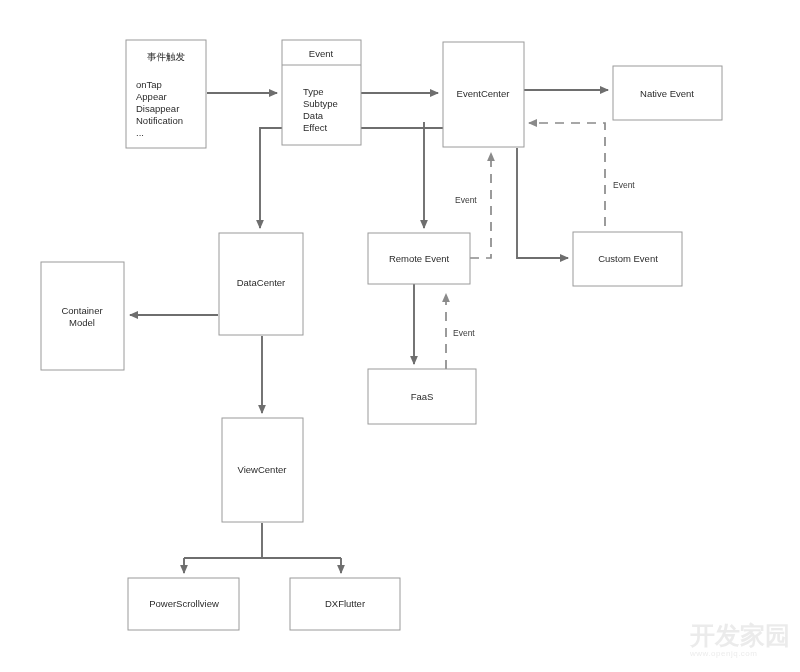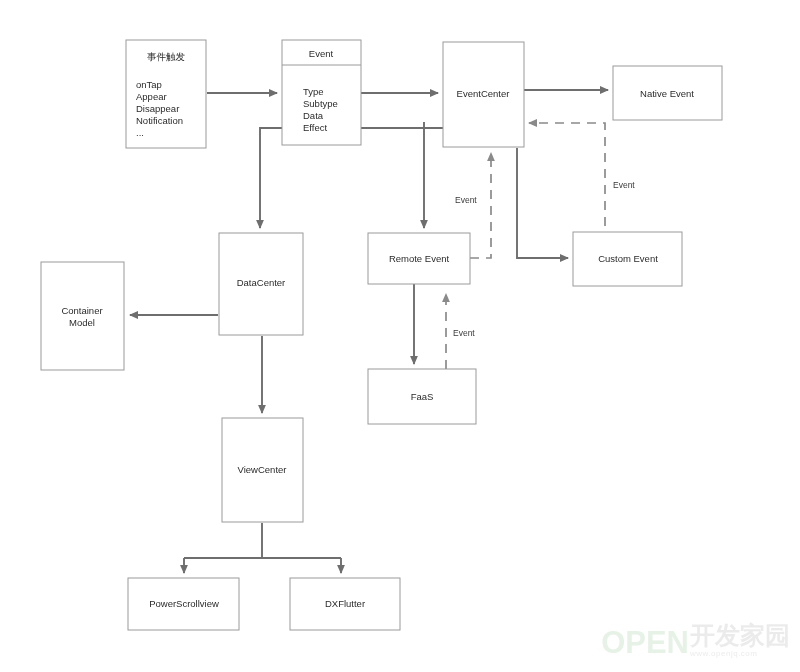--- a/index.html
+++ b/index.html
@@ -223,18 +223,17 @@
     </g>
 
     <g>
       <rect class="box" x="290" y="578" width="110" height="52"></rect>
       <text class="node-label" x="345" y="604">DXFlutter</text>
     </g>
   </svg>
 </div>
 
 <div class="watermark-wrap">
-  <span class="wm-open">OPEN</span>
   <span class="wm-cn-block">
     <span class="wm-cn">开发家园</span>
     <span class="wm-url">www.openjq.com</span>
   </span>
 </div>
 
 </body></html>

